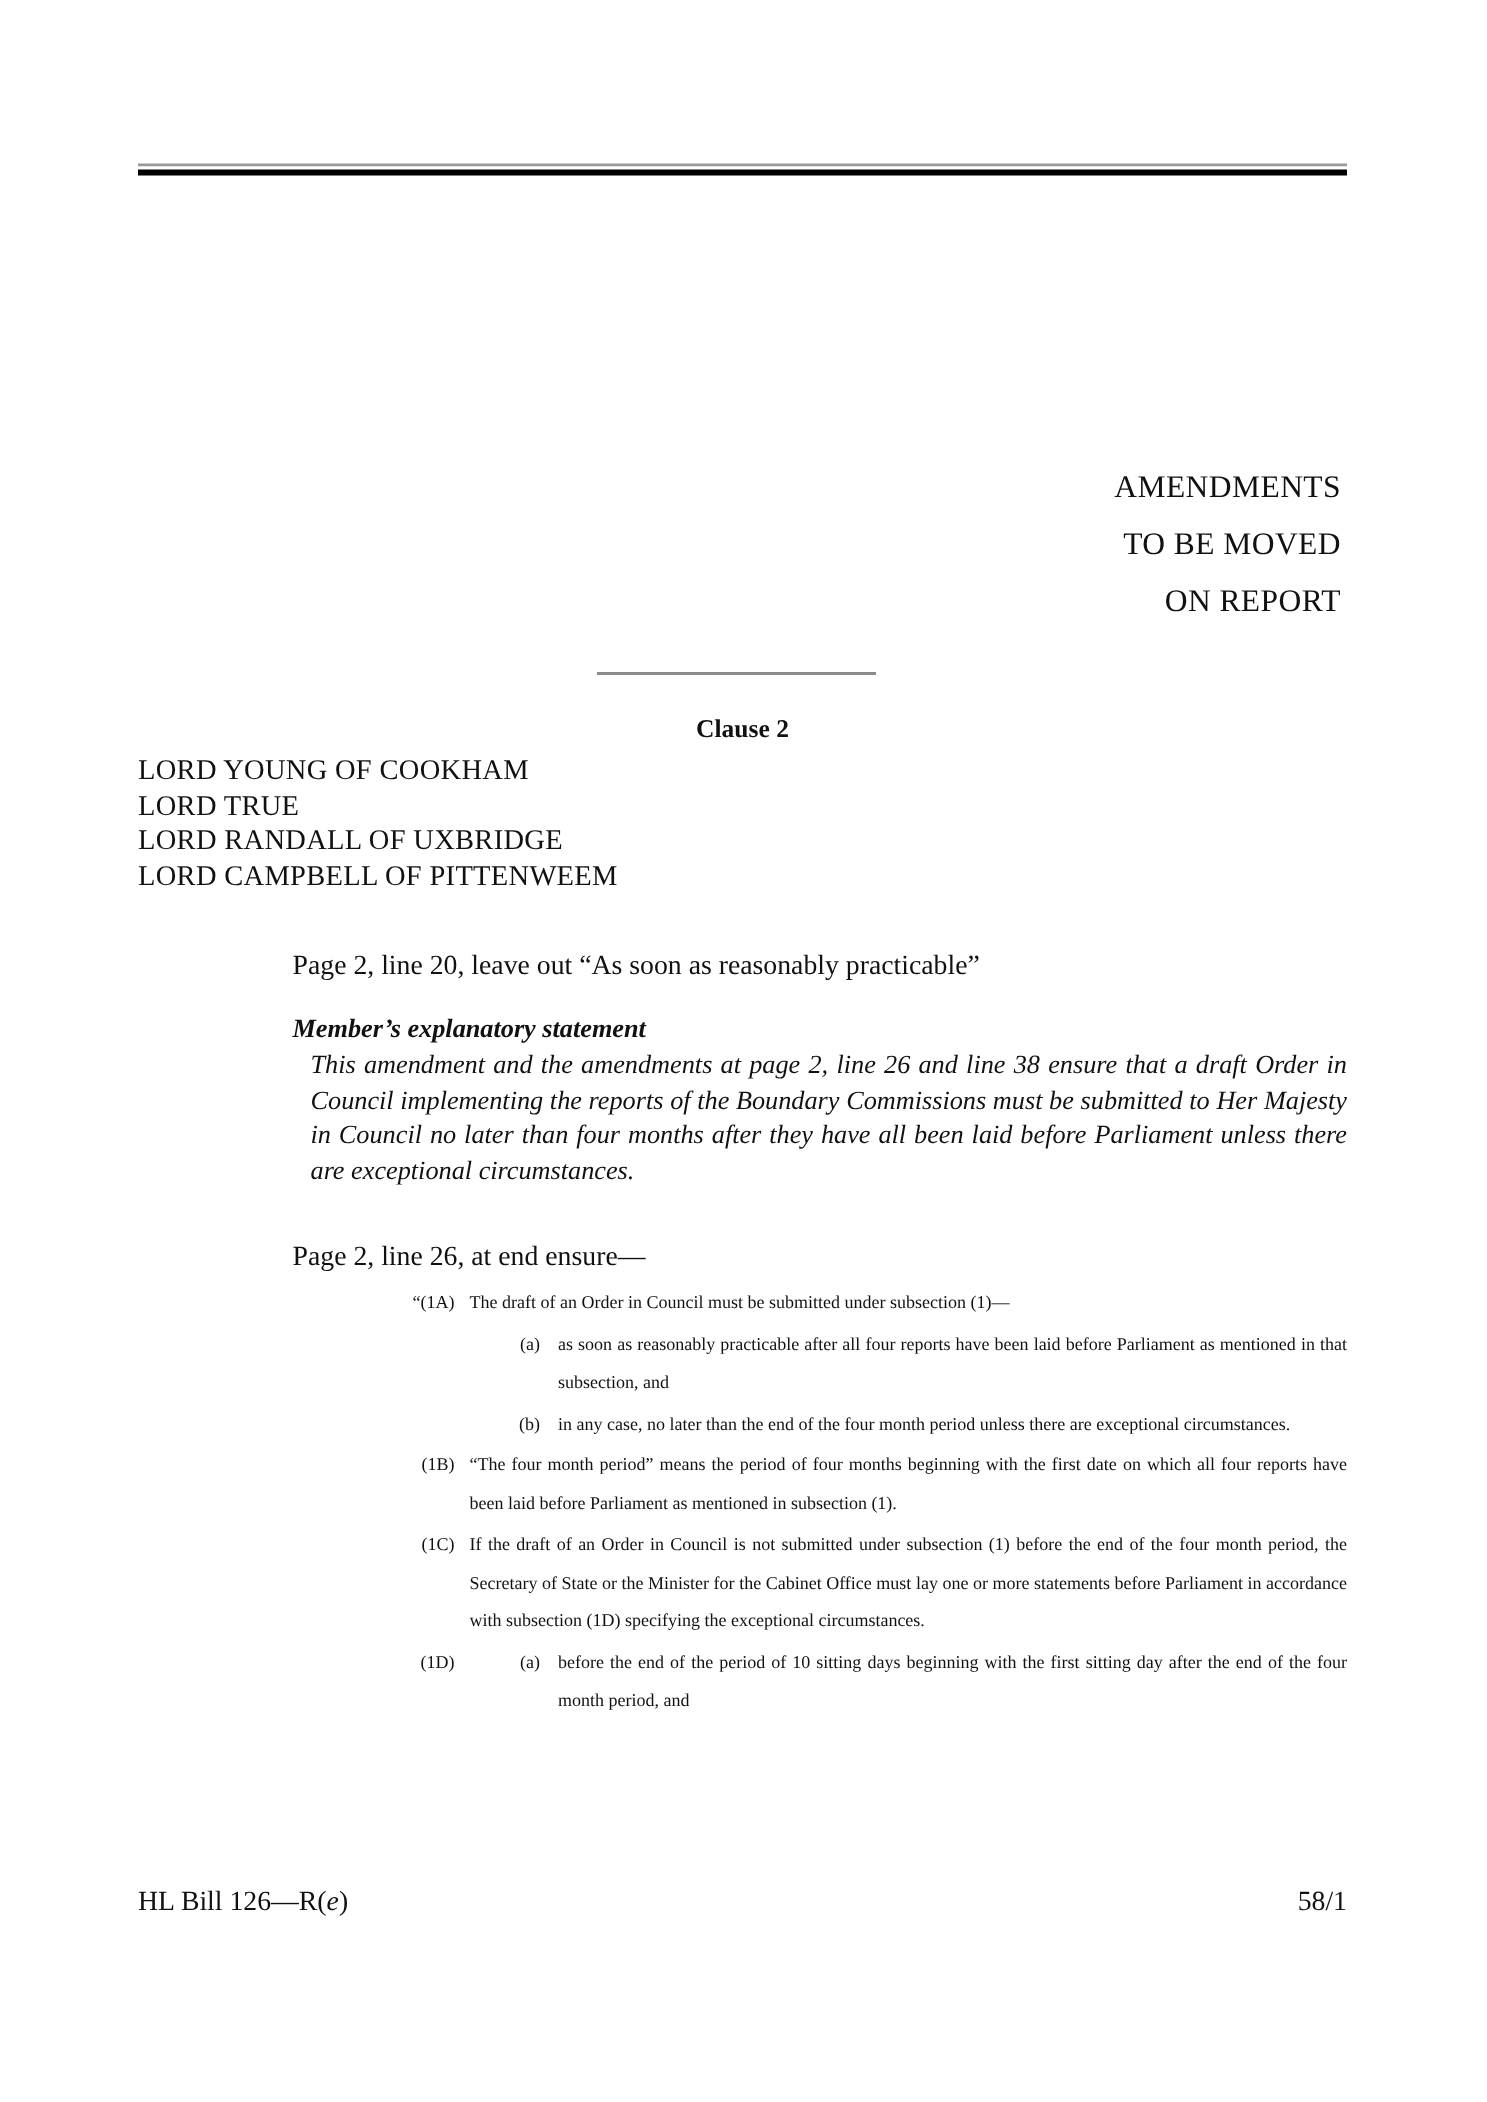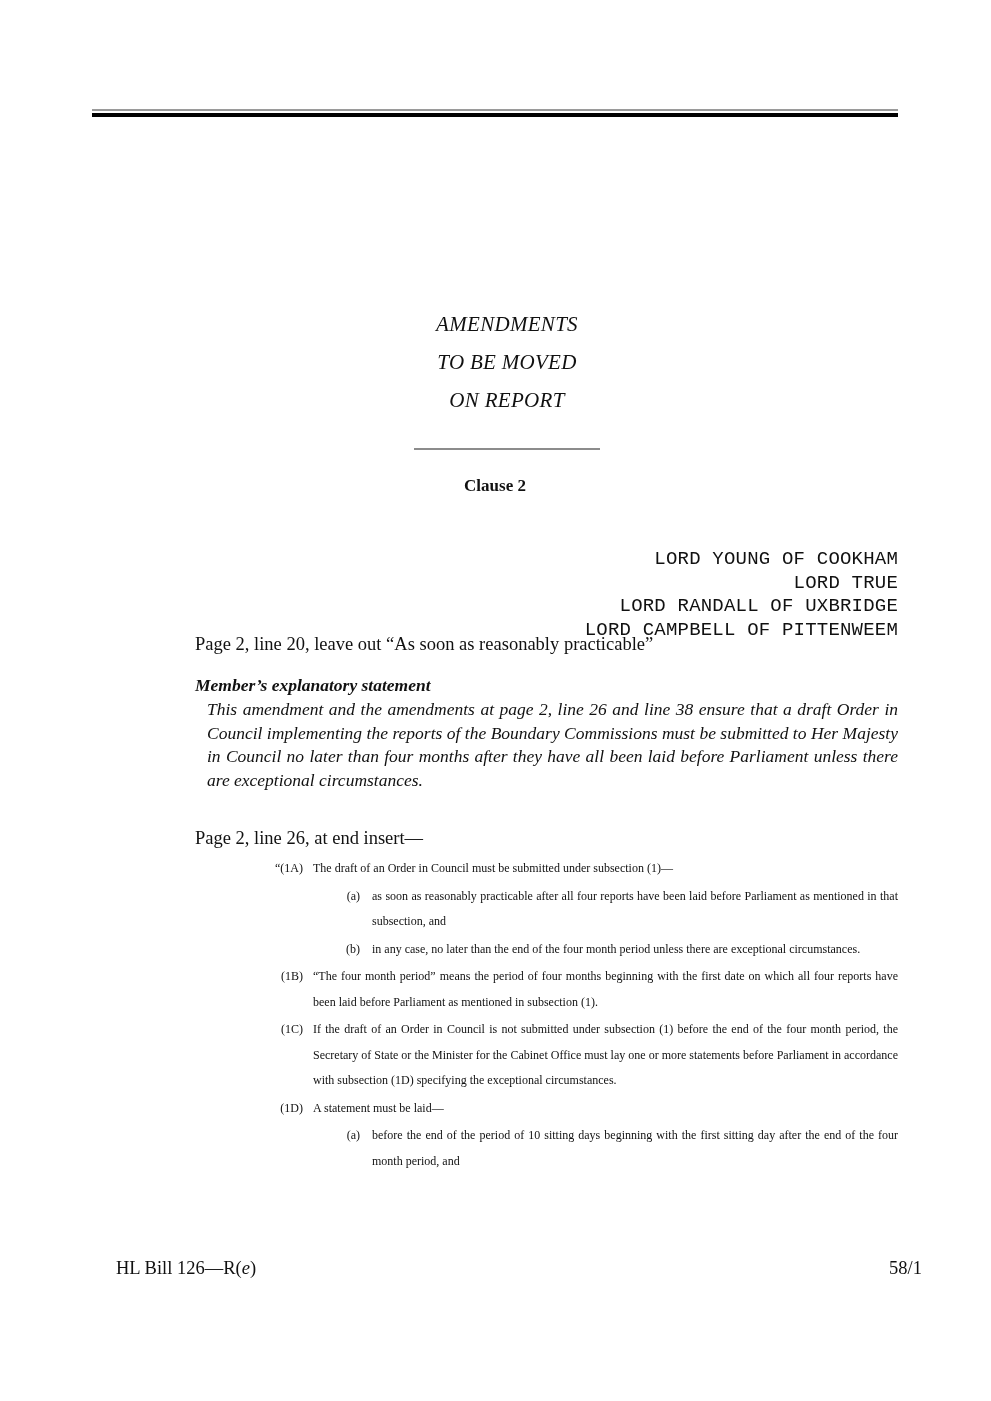--- a/index.html
+++ b/index.html
@@ -57,25 +57,24 @@
     background: #ffffff;
   }
   .rule-double .thick {
     height: 4px;
     background: #000000;
   }
 
   
   .heading-block {
     position: absolute;
-    left: 104px;
+    left: 88px;
     top: 305px;
     width: 806px;
-    text-align: center;
-    font-style: italic;
+    text-align: right;
   }
 
   .heading-line {
     font-size: 21px;
     line-height: 38px;
     letter-spacing: 0.3px;
   }
 
   .short-rule {
     width: 186px;
@@ -92,24 +91,23 @@
     width: 806px;
     text-align: center;
     font-size: 17px;
     font-weight: bold;
   }
 
   
   .sponsors {
     position: absolute;
     left: 92px;
-    top: 548px;
-    width: 806px;
-    text-align: right;
-    font-family: Liberation Mono, monospace;
+    top: 502px;
+    width: 806px;
+    text-align: left;
   }
   .sponsor {
     font-size: 19px;
     line-height: 23.5px;
     letter-spacing: 0.2px;
   }
 
   
   .body-col {
     position: absolute;
@@ -199,21 +197,20 @@
   
   .footer {
     position: absolute;
     left: 92px;
     top: 1258px;
     width: 806px;
     display: flex;
     justify-content: space-between;
     align-items: baseline;
     font-size: 18.5px;
-    margin-left: 24px;
   }
   .footer .ital {
     font-style: italic;
   }
 </style>
 </head>
 <body>
 
 <div class="page">
 
@@ -242,21 +239,21 @@
   </div>
 
   <div class="body-col">
 
     <div class="amend-line">Page 2, line 20, leave out “As soon as reasonably practicable”</div>
 
     <div class="stmt-heading">Member’s explanatory statement</div>
 
     <div class="stmt-body">This amendment and the amendments at page 2, line 26 and line 38 ensure that a draft Order in Council implementing the reports of the Boundary Commissions must be submitted to Her Majesty in Council no later than four months after they have all been laid before Parliament unless there are exceptional circumstances.</div>
 
-    <div class="amend-line-2">Page 2, line 26, at end insert—</div>
+    <div class="amend-line-2">Page 2, line 26, at end ensure—</div>
 
     <div class="provisions">
 
       <div class="prov lvl1 no-justify">
         <span class="marker">“(1A)</span>
         <span class="text">The draft of an Order in Council must be submitted under subsection (1)—</span>
       </div>
 
       <div class="sub-list">
         <div class="prov lvl2">
@@ -274,21 +271,20 @@
         <span class="text">“The four month period” means the period of four months beginning with the first date on which all four reports have been laid before Parliament as mentioned in subsection (1).</span>
       </div>
 
       <div class="prov lvl1">
         <span class="marker">(1C)</span>
         <span class="text">If the draft of an Order in Council is not submitted under subsection (1) before the end of the four month period, the Secretary of State or the Minister for the Cabinet Office must lay one or more statements before Parliament in accordance with subsection (1D) specifying the exceptional circumstances.</span>
       </div>
 
       <div class="prov lvl1 no-justify">
         <span class="marker">(1D)</span>
-        <span class="text">A statement must be laid—</span>
       </div>
 
       <div class="sub-list">
         <div class="prov lvl2">
           <span class="marker">(a)</span>
           <span class="text">before the end of the period of 10 sitting days beginning with the first sitting day after the end of the four month period, and</span>
         </div>
       </div>
 
     </div>

